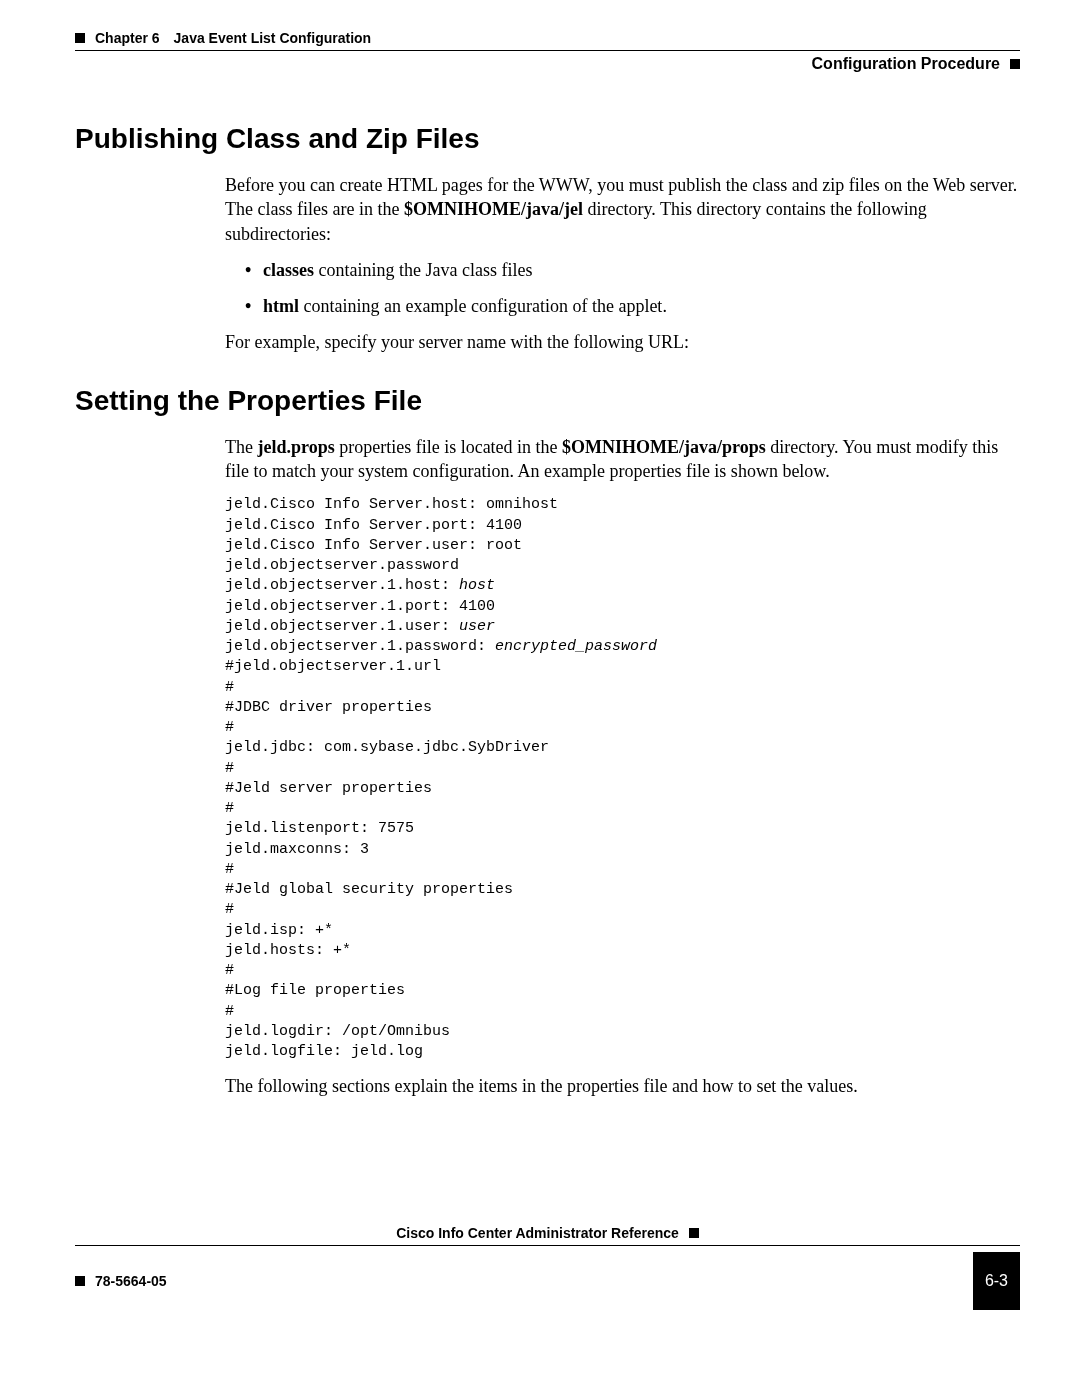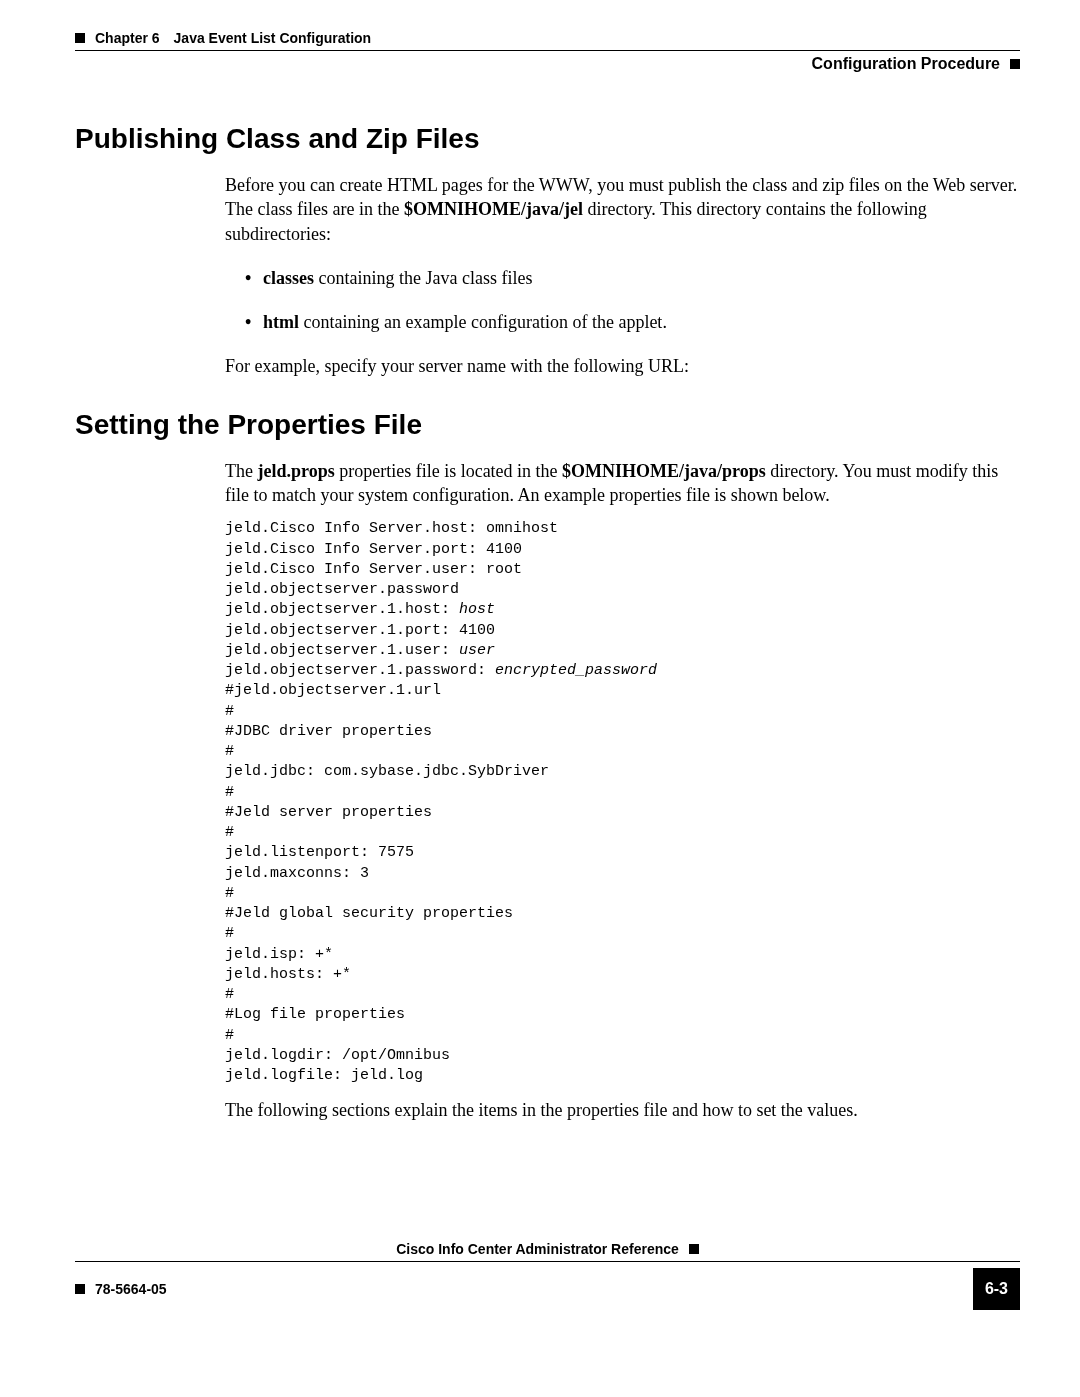--- a/index.html
+++ b/index.html
@@ -68,21 +68,21 @@
     margin: 7px 0;
   }
   .body-text ul {
     margin: 8px 0 8px 20px;
     padding: 0;
     list-style: none;
   }
   .body-text ul li {
     position: relative;
     padding-left: 18px;
-    margin: 20px 0;
+    margin: 12px 0;
   }
   .body-text ul li::before {
     content: "•";
     position: absolute;
     left: 0;
     top: 0;
     font-size: 18px;
     font-weight: bold;
   }
   .bold { font-weight: bold; }
@@ -142,23 +142,23 @@
   .footer-left .sq4 {
     width: 10px;
     height: 10px;
     background: #000;
     margin-right: 10px;
   }
   .page-num {
     background: #000;
     color: #fff;
     font-family: Arial, Helvetica, sans-serif;
-    font-weight: bold;
+    font-weight: normal;
     font-size: 16px;
-    padding: 12px 12px;
+    padding: 20px 12px;
   }
 </style>
 </head>
 <body>
 
 <div class="page">
   <div class="header-row">
     <span class="sq"></span>
     <span>Chapter 6</span>
     <span style="width:14px;"></span>

